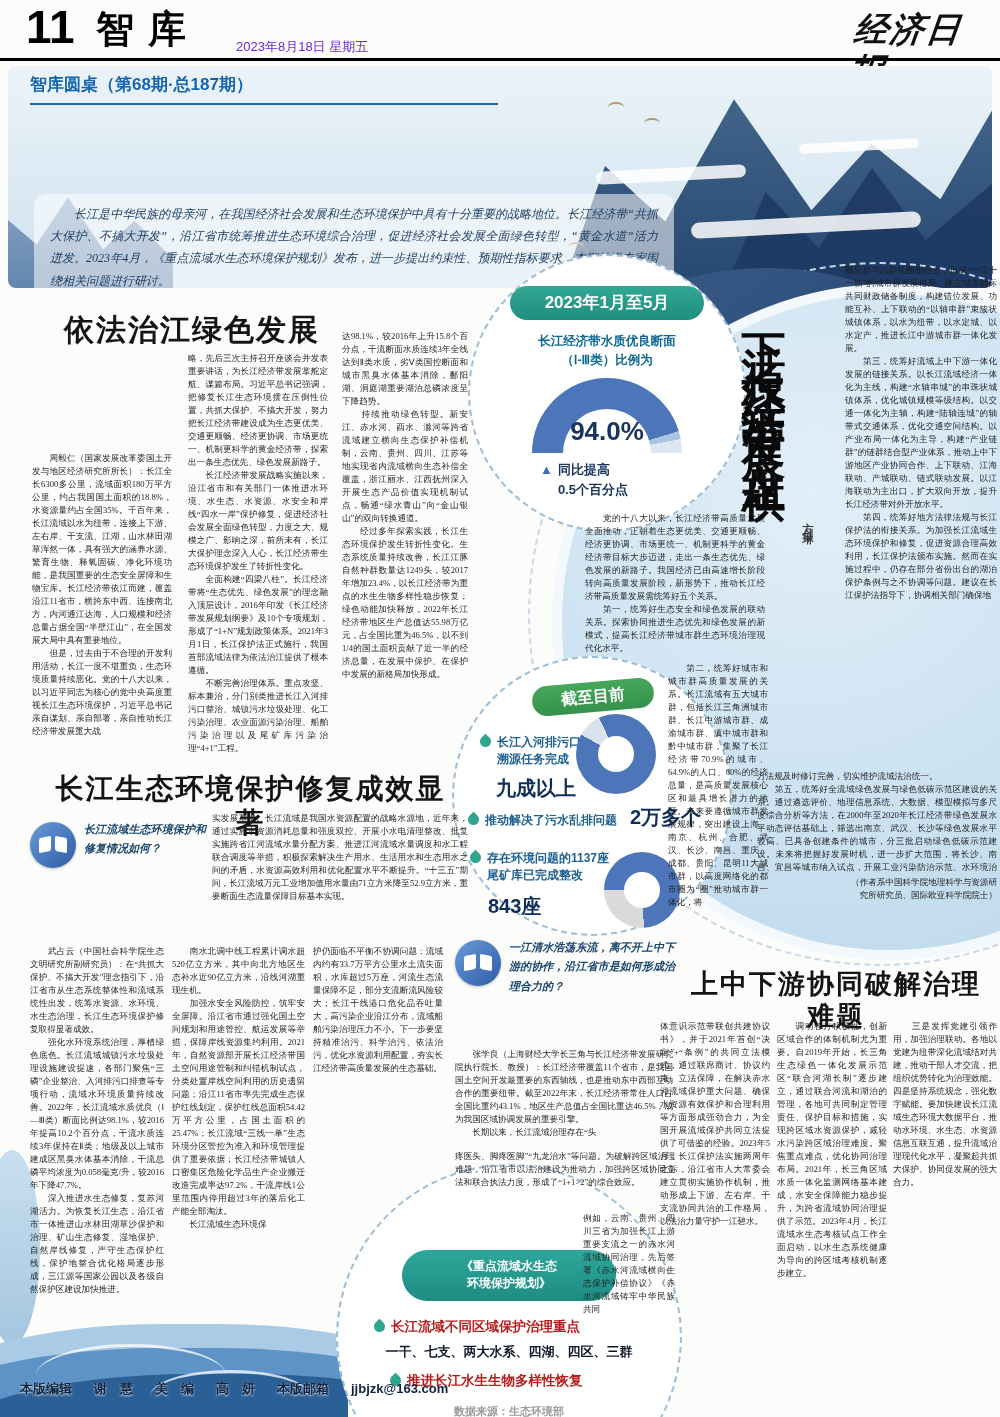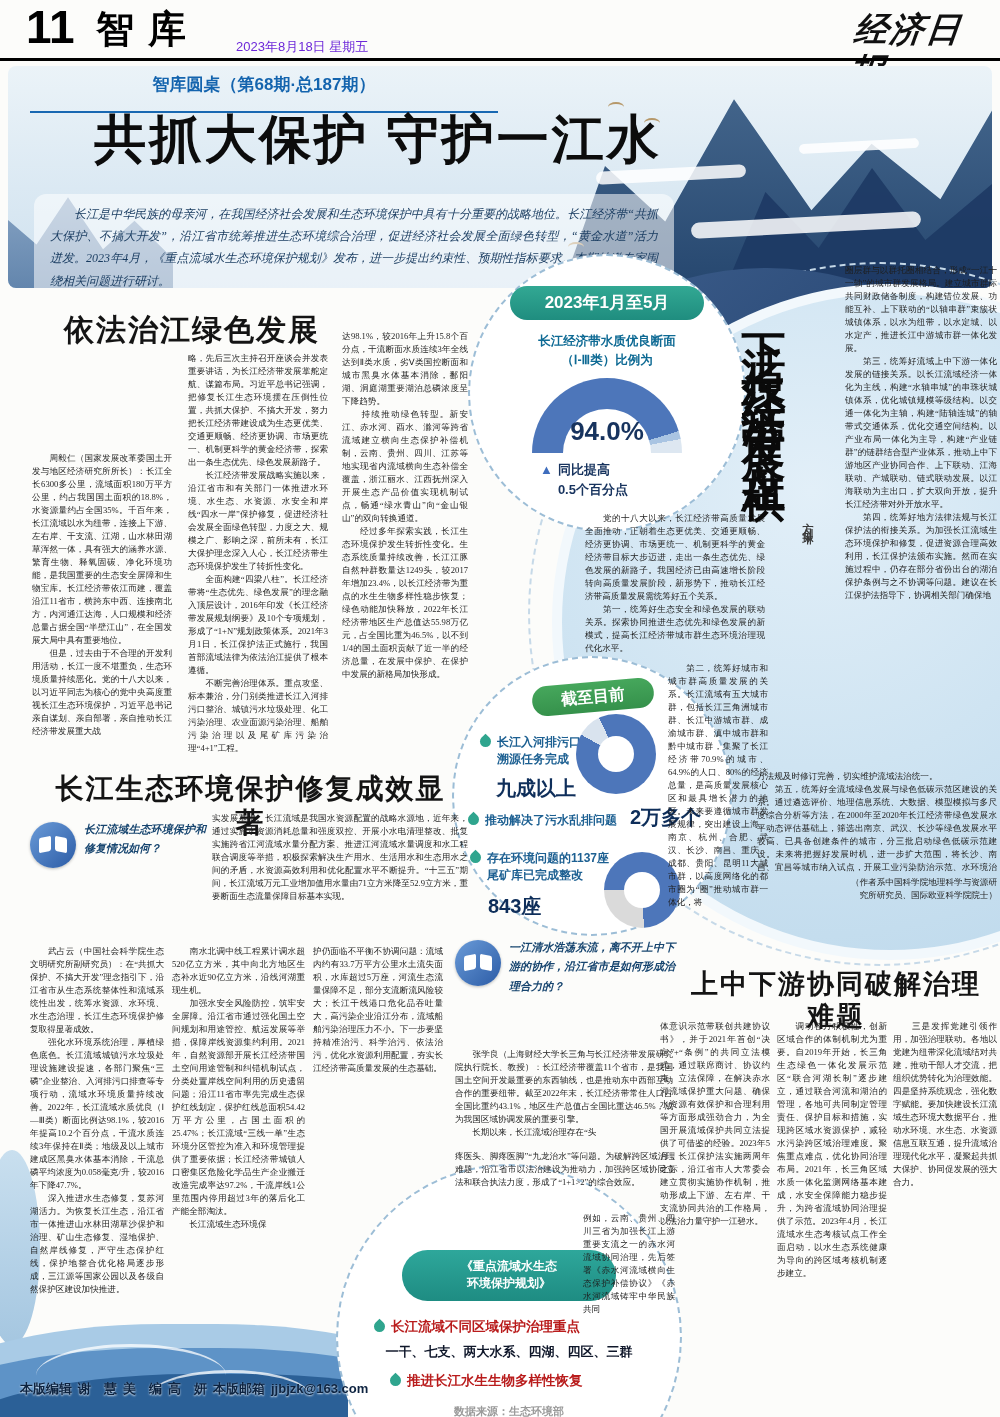--- a/index.html
+++ b/index.html
@@ -8,21 +8,21 @@
   .abs{position:absolute;}
   
   .pagenum{left:26px;top:4px;font:900 46px/1 "Liberation Sans",sans-serif;color:#000;}
   .section{left:96px;top:10px;font:900 38px/1 "Liberation Sans",sans-serif;letter-spacing:14px;color:#000;}
   .mdate{left:236px;top:40px;font:13px/1 "Liberation Sans",sans-serif;color:#6d28d9;}
   .brand{left:852px;top:10px;width:140px;font:italic 700 34px/1.2 "Liberation Serif",serif;color:#111;letter-spacing:2px;transform:skewX(-6deg);}
   .toprule{left:0;top:58px;width:1000px;height:3px;background:#000;}
   
   .banner{left:8px;top:66px;width:984px;height:222px;border-radius:8px;overflow:hidden;
           background:linear-gradient(180deg,#ebf3f8 0%,#dbe9f3 55%,#cfe1ef 100%);}
-  .badge{left:22px;top:8px;width:468px;font:900 17px/1.3 "Liberation Sans",sans-serif;color:#1464ae;border-bottom:2px solid #1868b2;padding-bottom:15px;text-align:center;}
+  .badge{left:22px;top:8px;width:468px;font:900 17px/1.3 "Liberation Sans",sans-serif;color:#1464ae;border-bottom:2px solid #1868b2;padding-bottom:7px;}
   .headline{left:58px;top:44px;width:624px;text-align:center;font:900 52px/1.15 "Liberation Sans",sans-serif;letter-spacing:3px;color:#0c0c0c;}
   .intro{left:26px;top:128px;width:608px;background:rgba(255,255,255,.55);border-radius:12px;padding:9px 16px;
          font:italic 12px/1.85 "Liberation Serif",serif;color:#173a5f;text-align:justify;white-space:pre-line;}
   .mtnL{left:-10px;bottom:-6px;width:175px;height:118px;background:linear-gradient(#8aa6c6,#5b7fa8);
         clip-path:polygon(0 100%,0 30%,22% 58%,40% 18%,60% 62%,78% 38%,100% 70%,100% 100%);opacity:.95;}
   .mtnR{right:0;top:0;width:430px;height:222px;}
   .mr1{position:absolute;inset:0;background:linear-gradient(180deg,#47698f,#26476f);
        clip-path:polygon(0 100%,10% 45%,24% 70%,40% 15%,58% 65%,72% 35%,88% 60%,100% 20%,100% 100%);}
   .mr2{position:absolute;left:38%;top:28%;right:0;bottom:0;background:#1d3a64;opacity:.92;
        clip-path:polygon(0 100%,15% 40%,35% 75%,55% 25%,75% 70%,100% 35%,100% 100%);}
@@ -79,21 +79,21 @@
   .vauthor{writing-mode:vertical-rl;text-orientation:upright;font:700 11px/1 "Liberation Sans",sans-serif;letter-spacing:5px;color:#3a3a3a;}
   .attrib{font:8.6px/13px "Liberation Serif",serif;color:#1e1e1e;text-align:right;white-space:pre-line;}
   
   .sideWave{left:-16px;top:1150px;width:56px;height:195px;border-radius:50%;background:linear-gradient(#bcd8ec,#8fb9da);opacity:.8;}
   .waves{left:0;top:1318px;width:348px;height:99px;overflow:hidden;z-index:3;}
   .wv{position:absolute;border-radius:45%;}
   .wv1{left:-70px;top:6px;width:520px;height:150px;background:#a9cbe6;}
   .wv2{left:-90px;top:30px;width:560px;height:160px;background:#5e93c7;}
   .wv3{left:-60px;top:56px;width:560px;height:160px;background:#2b6097;}
   .wvline{position:absolute;background:transparent;border-top:3px solid rgba(255,255,255,.75);border-radius:50%;}
-  .ftext{left:20px;top:1382px;z-index:7;font:900 13px/1 "Liberation Sans",sans-serif;color:#0d2340;text-shadow:0 1px 2px rgba(255,255,255,.85);display:flex;gap:6px;}
+  .ftext{left:20px;top:1382px;z-index:7;font:900 13px/1 "Liberation Sans",sans-serif;color:#0d2340;text-shadow:0 1px 2px rgba(255,255,255,.85);display:flex;gap:22px;}
   .z1{z-index:1}.z2{z-index:2}.z3{z-index:3}.z4{z-index:4}.z5{z-index:5}
 </style>
 </head>
 <body>
 
 <div id="page">
 
   <div class="abs pagenum">11</div>
   <div class="abs section">智库</div>
   <div class="abs mdate">2023年8月18日  星期五</div>
@@ -106,21 +106,20 @@
       <div class="mr1"></div>
       <div class="mr2"></div>
       <div class="cloud" style="left:8%;top:46%;width:150px;height:13px;"></div>
       <div class="cloud" style="left:30%;top:68%;width:230px;height:16px;"></div>
       <div class="cloud" style="left:55%;top:34%;width:120px;height:10px;"></div>
     </div>
     <div class="gull" style="left:600px;top:36px;"></div>
     <div class="gull" style="left:636px;top:52px;"></div>
     <div class="gull" style="left:560px;top:176px;"></div>
     <div class="abs badge">智库圆桌（第68期·总187期）</div>
-    <div class="abs headline">共抓大保护 守护一江水</div>
     <div class="abs intro">　　长江是中华民族的母亲河，在我国经济社会发展和生态环境保护中具有十分重要的战略地位。长江经济带“共抓大保护、不搞大开发”，沿江省市统筹推进生态环境综合治理，促进经济社会发展全面绿色转型，“黄金水道”活力迸发。2023年4月，《重点流域水生态环境保护规划》发布，进一步提出约束性、预期性指标要求。本期特邀专家围绕相关问题进行研讨。</div>
   </div>
 
   <div class="abs ringDash z1"></div>
   <div class="abs darkCres z1"></div>
   <div class="abs bigCircle z2"></div>
   <div class="abs sideWave z1"></div>
 
   <div class="abs infoCircle gaugeC z3">
     <div class="pill gpill">2023年1月至5月</div>

